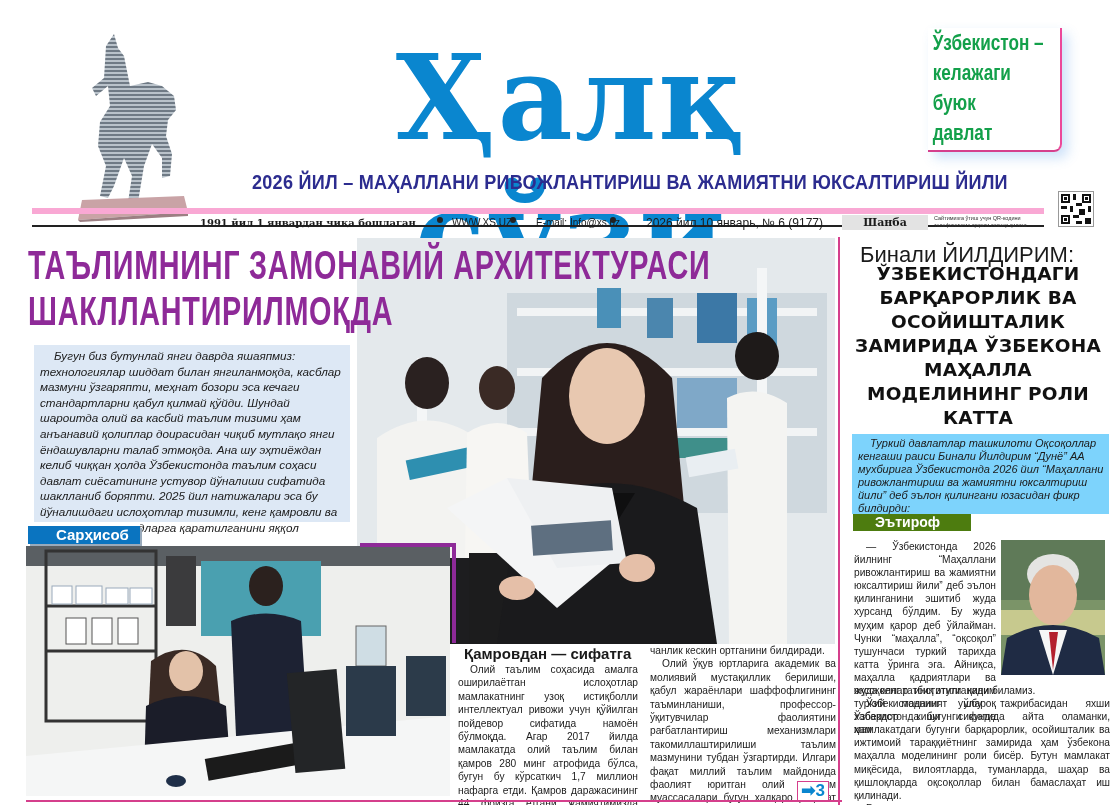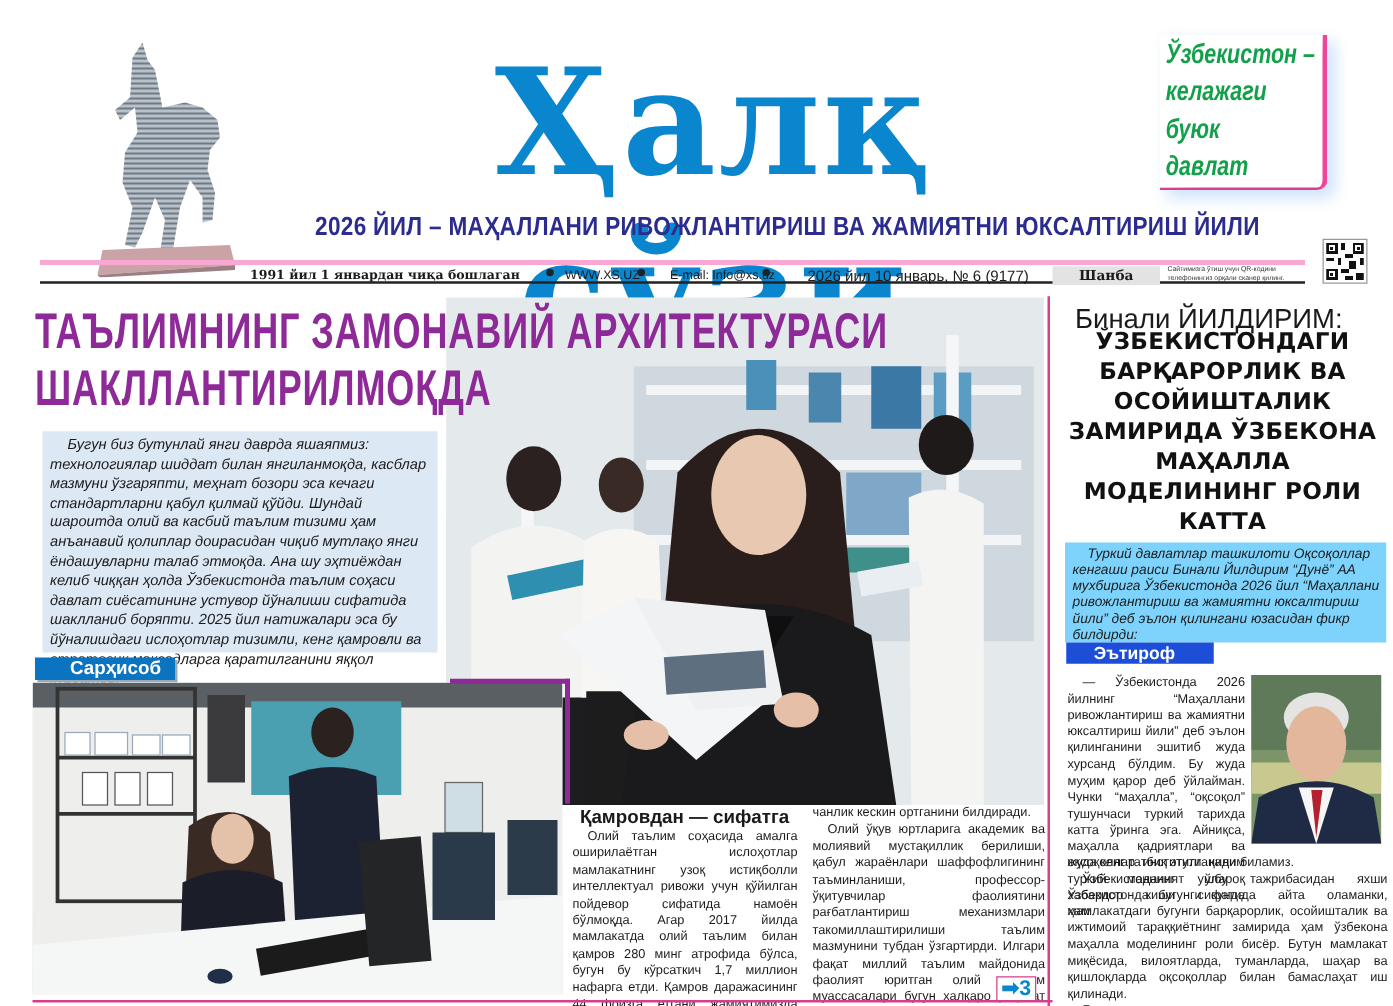--- a/index.html
+++ b/index.html
@@ -8,37 +8,36 @@
 
   
   .statue { position: absolute; left: 58px; top: 26px; width: 140px; height: 196px; }
   .masthead-title {
     position: absolute; left: 246px; top: 30px; width: 650px; height: 136px;
     font-family: "DejaVu Serif", serif; font-weight: bold; font-size: 118px; line-height: 136px;
     color: #0a86cf; letter-spacing: 2px; text-align: center; transform: scaleX(0.98);
   }
   .slogan-box {
     position: absolute; left: 928px; top: 28px; width: 134px; height: 124px;
-    border-right: 4px solid #ec4899; border-bottom: 2px solid #d53f8c; border-bottom-right-radius: 8px;
+    border-right: 2px solid #ec4899; border-bottom: 2px solid #d53f8c; border-bottom-right-radius: 8px;
     box-shadow: 6px 6px 12px rgba(60,140,230,0.25);
-    font-style: italic;
   }
   .slogan-line {
     display: block; font-family: "Liberation Sans", sans-serif; font-weight: bold; color: #13a04a;
     font-size: 22px; line-height: 30px; padding-left: 6px; transform: scaleX(0.78); transform-origin: left;
     white-space: nowrap;
   }
   .year-banner {
     position: absolute; left: 252px; top: 170px; width: 800px; height: 28px;
     font-weight: bold; font-size: 21px; color: #2c2c8f; white-space: nowrap;
     transform: scaleX(0.86); transform-origin: left; letter-spacing: 0.3px;
   }
   .info-strip {
     position: absolute; left: 32px; top: 208px; width: 1012px; height: 19px;
-    border-top: 4px solid #f9a8d4; border-bottom: 2px solid #222;
+    border-top: 6px solid #f9a8d4; border-bottom: 2px solid #222;
     font-size: 10px; white-space: nowrap;
   }
   .info-strip span { position: absolute; top: 3px; }
   .since { left: 168px; font-family: "DejaVu Serif", serif; font-weight: bold; font-size: 10px; }
   .dot { display: inline-block; width: 6px; height: 6px; background: #222; border-radius: 50%; }
   .issue { font-weight: normal; font-size: 12px; top: 2px !important; }
   .weekday-box {
     position: absolute; left: 810px; top: 1px; width: 86px; height: 15px; background: #e3e3e3;
     font-family: "DejaVu Serif", serif; font-weight: bold; font-size: 11px; text-align: center; line-height: 15px;
   }
@@ -101,21 +100,21 @@
     position: absolute; left: 850px; top: 262px; width: 256px; text-align: center;
     font-family: "DejaVu Sans", sans-serif; font-weight: bold; font-size: 18.5px; line-height: 24px; color: #111;
     letter-spacing: 0.2px;
   }
   .r-lead {
     position: absolute; left: 852px; top: 434px; width: 257px; height: 80px; background: #7dd3fc;
     font-style: italic; font-size: 11px; line-height: 13px; padding: 3px 5px 0 6px;
   }
   .r-lead p { text-indent: 12px; }
   .tag-green {
-    position: absolute; left: 853px; top: 514px; width: 118px; height: 17px; background: #1d4ed8;
+    position: absolute; left: 853px; top: 514px; width: 118px; height: 17px; background: #4d7c0f;
     color: #fff; font-weight: bold; font-size: 14px; line-height: 17px; padding-left: 22px;
   }
   .r-photo {
     position: absolute; left: 1001px; top: 540px; width: 104px; height: 135px; overflow: hidden;
     background: linear-gradient(180deg, #6d8a60 0%, #8ea77a 45%, #c6d0a0 70%, #b9c590 100%);
   }
   .r-text1 { position: absolute; left: 854px; top: 540px; width: 142px; font-size: 10.2px; line-height: 13.1px; text-align: justify; }
   .r-text2 { position: absolute; left: 854px; top: 684px; width: 256px; font-size: 10.2px; line-height: 13.1px; text-align: justify; }
   .r-text1 p, .r-text2 p { text-indent: 12px; }
   .r-text2 p.noindent { text-indent: 0; }

